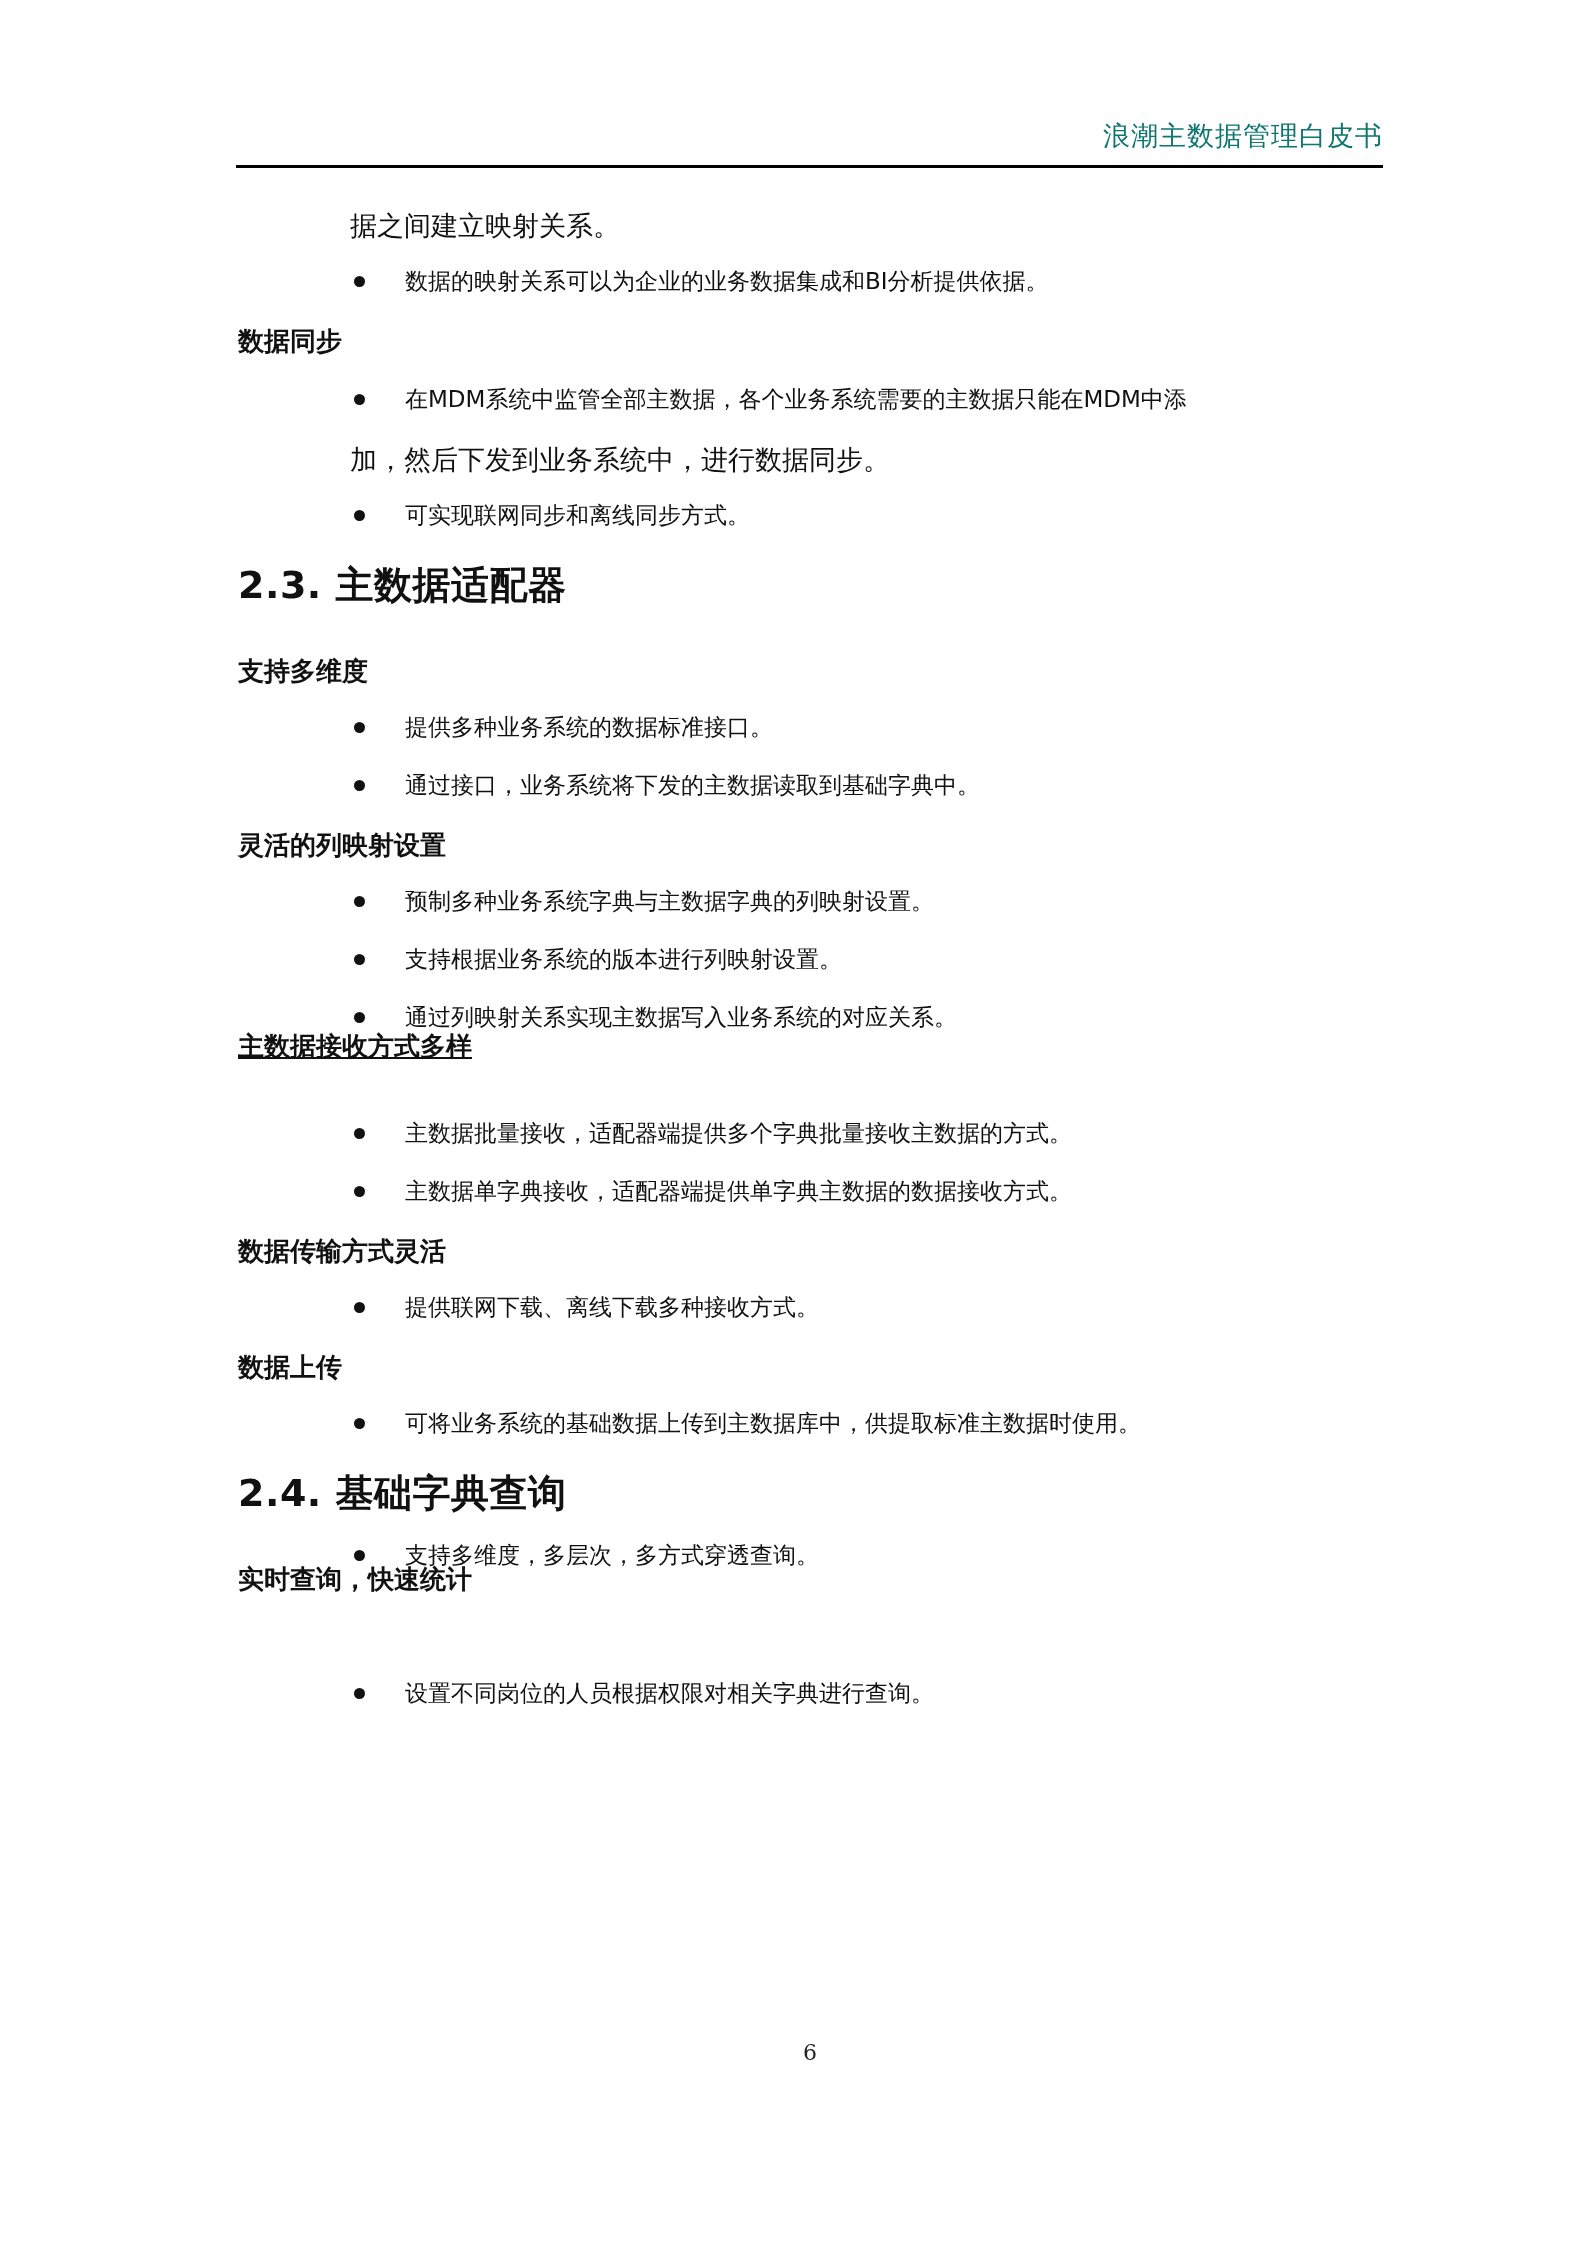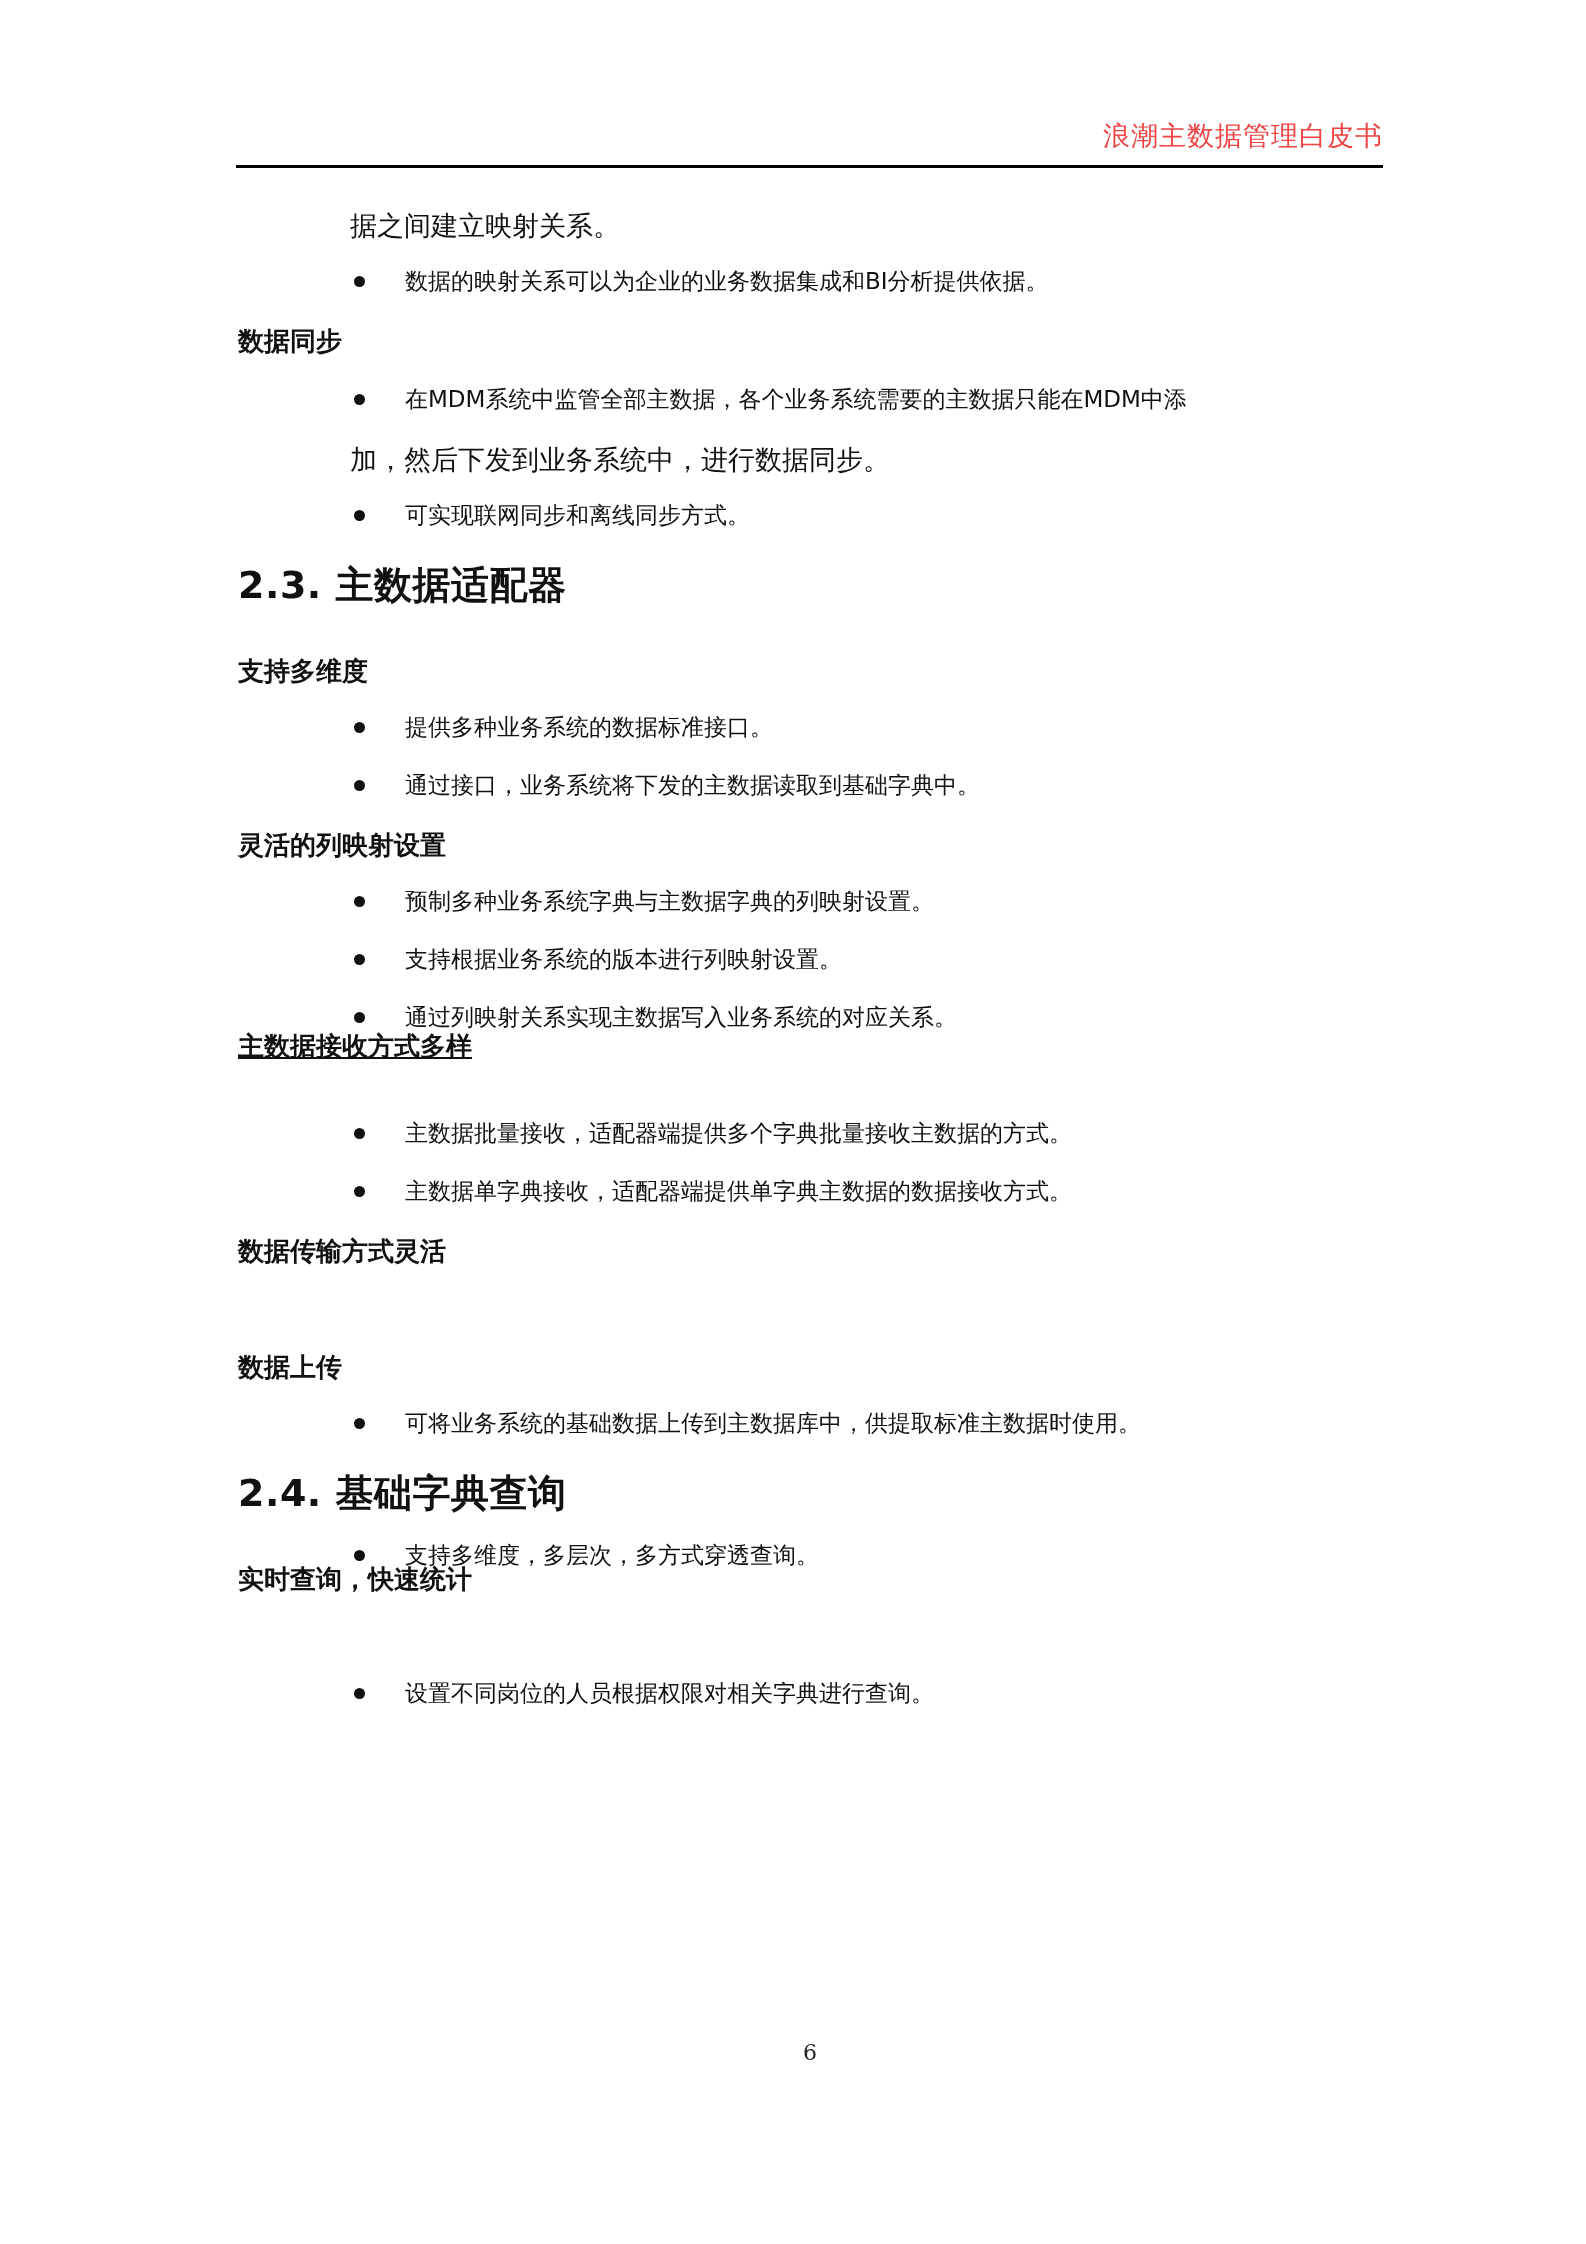--- a/index.html
+++ b/index.html
@@ -20,21 +20,21 @@
       left: 0; top: 0;
       width: 1586px; height: 2244px;
       background: #ffffff;
     }
     .running-header {
       position: absolute;
       right: 203px;
       top: 118px;
       font-size: 27px;
       letter-spacing: 1px;
-      color: #ef4444;
+      color: #0f766e;
       white-space: nowrap;
     }
     .header-rule {
       position: absolute;
       left: 236px;
       top: 165px;
       width: 1147px;
       height: 3px;
       background: #000;
     }
@@ -148,20 +148,24 @@
   <div class="bullet" style="top:1118px;">
     <span class="dot"></span>
     <span class="text">主数据批量接收，适配器端提供多个字典批量接收主数据的方式。</span>
   </div>
   <div class="bullet" style="top:1176px;">
     <span class="dot"></span>
     <span class="text">主数据单字典接收，适配器端提供单字典主数据的数据接收方式。</span>
   </div>
 
   <div class="subhead" style="top:1234px;">数据传输方式灵活</div>
+  <div class="bullet" style="top:1292px;">
+    <span class="dot"></span>
+    <span class="text">提供联网下载、离线下载多种接收方式。</span>
+  </div>
 
   <div class="subhead" style="top:1350px;">数据上传</div>
   <div class="bullet" style="top:1408px;">
     <span class="dot"></span>
     <span class="text">可将业务系统的基础数据上传到主数据库中，供提取标准主数据时使用。</span>
   </div>
 
   <div class="section-title" style="top:1468px;">2.4. 基础字典查询</div>
 
   <div class="subhead" style="top:1562px;">实时查询，快速统计</div>

